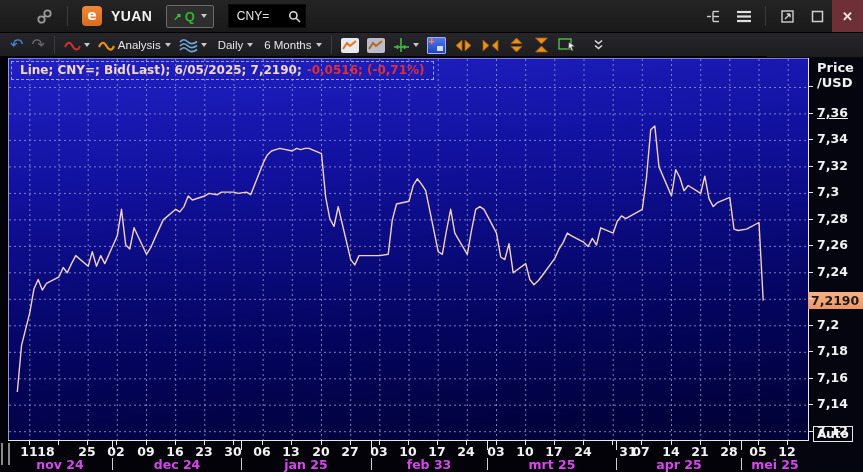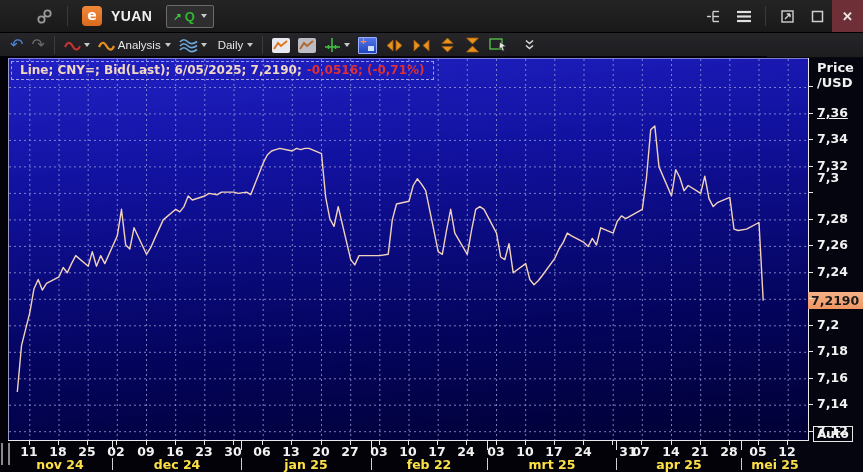--- a/index.html
+++ b/index.html
@@ -48,21 +48,21 @@
   .yaxis-title{position:absolute;left:8px;top:2px;color:#f2f2f2;font-family:"DejaVu Sans",sans-serif;font-weight:bold;font-size:13px;line-height:15px;}
   .price-tag{position:absolute;left:-1px;width:57px;height:17px;background:linear-gradient(#f6b288,#ee9763);color:#1a1a1a;font-family:"DejaVu Sans",sans-serif;font-weight:bold;font-size:12.5px;text-align:left;padding-left:3px;line-height:17px;}
   .auto-box{position:absolute;left:4px;top:368px;border:1px solid #e8e8e8;color:#f2f2f2;background:#05050f;font-family:"DejaVu Sans",sans-serif;font-weight:bold;font-size:12px;padding:0 3px;line-height:14px;cursor:pointer;}
 
   
   .xaxis{position:absolute;left:0;top:384px;width:863px;height:32px;}
   .xaxis-line{position:absolute;left:8px;top:0;width:801px;height:1px;background:#e8e8e8;}
   .wtick{position:absolute;top:1px;width:1px;height:4px;background:#e8e8e8;}
   .mtick{position:absolute;top:1px;width:1px;height:9px;background:#e8e8e8;}
   .wlabel{position:absolute;top:4px;transform:translateX(-50%);color:#f2f2f2;font-family:"DejaVu Sans",sans-serif;font-weight:bold;font-size:12.5px;}
-  .mlabel{position:absolute;top:17px;transform:translateX(-50%);color:#fde047;font-family:"DejaVu Sans",sans-serif;font-weight:bold;font-size:12.5px;}
+  .mlabel{position:absolute;top:17px;transform:translateX(-50%);color:#d946ef;font-family:"DejaVu Sans",sans-serif;font-weight:bold;font-size:12.5px;}
   .msep{position:absolute;top:18px;width:1px;height:12px;background:#cfcfcf;}
   .grip{position:absolute;left:1px;top:3px;width:5px;height:22px;border-left:2px solid #8a8a8a;border-right:2px solid #8a8a8a;}
 </style>
 </head>
 <body>
 
 <div class="window">
 
   <div class="topbar">
     <div class="tb-left">
@@ -75,20 +75,29 @@
         </g>
           </svg>
       </span>
       <span class="vdiv"></span>
       <span class="logo">e</span>
       <span class="title">YUAN</span>
       <span class="qbtn">
         <span class="qarrow">↗</span>
         <span class="qletter">Q</span>
         <span class="caret"></span>
+      </span>
+      <span class="searchbox">
+        <input value="CNY=" style="">
+        <svg width="13" height="13">
+            <g stroke="#d8d8d8" stroke-width="1.6" fill="none">
+          <circle cx="5.4" cy="5.4" r="3.6"></circle>
+              <line x1="8.2" y1="8.2" x2="12" y2="12"></line>
+        </g>
+          </svg>
       </span>
     </div>
     <div class="tb-right">
       <span class="tb-icon">
         <svg width="16" height="15">
             <g stroke="#cfcfcf" stroke-width="1.4" fill="none">
           <line x1="1" y1="7.5" x2="5" y2="7.5"></line>
               <line x1="7" y1="2.5" x2="7" y2="12.5"></line>
           <line x1="7" y1="2.5" x2="13" y2="2.5"></line>
               <line x1="7" y1="7.5" x2="13" y2="7.5"></line>
@@ -145,20 +154,24 @@
           <g stroke="#6fa8dc" stroke-width="1.7" fill="none">
         <path d="M1 4 c2.5 -3 5 -3 8 0 c2.5 2.5 5 2.5 9 -0.5"></path>
         <path d="M1 8 c2.5 -3 5 -3 8 0 c2.5 2.5 5 2.5 9 -0.5"></path>
         <path d="M1 12 c2.5 -3 5 -3 8 0 c2.5 2.5 5 2.5 9 -0.5"></path>
       </g>
         </svg>
       <span class="caret"></span>
     </span>
     <span class="t2-item">
       <span class="t2-label">Daily</span>
+      <span class="caret"></span>
+    </span>
+    <span class="t2-item">
+      <span class="t2-label">6 Months</span>
       <span class="caret"></span>
     </span>
     <span class="t2-div"></span>
     <span class="t2-item">
       <span style="display:inline-block;width:18px;height:15px;background:#e9e9f2;border-radius:2px;">
         <svg width="18" height="15">
             <polyline points="2,11 6,5 9,8 15,3" stroke="#e07818" stroke-width="2" fill="none"></polyline>
           </svg>
       </span>
     </span>
@@ -303,38 +316,38 @@
         <div class="ytick" style="top: 187px;"></div>
         <div class="ytick" style="top: 161px;"></div>
         <div class="ytick" style="top: 134px;"></div>
         <div class="ytick" style="top: 108px;"></div>
         <div class="ytick" style="top: 81px;"></div>
         <div class="ytick" style="top: 55px;"></div>
         <div class="ytick" style="top: 28px;"></div>
         <div class="ylabel" style="top: 47px; text-decoration: underline;">7,36</div>
         <div class="ylabel" style="top: 73px;">7,34</div>
         <div class="ylabel" style="top: 100px;">7,32</div>
-        <div class="ylabel" style="top: 112px;">7,3</div>
+        <div class="ylabel" style="top: 126px;">7,3</div>
         <div class="ylabel" style="top: 153px;">7,28</div>
         <div class="ylabel" style="top: 179px;">7,26</div>
         <div class="ylabel" style="top: 206px;">7,24</div>
         <div class="ylabel" style="top: 259px;">7,2</div>
         <div class="ylabel" style="top: 285px;">7,18</div>
         <div class="ylabel" style="top: 312px;">7,16</div>
         <div class="ylabel" style="top: 338px;">7,14</div>
         <div class="ylabel" style="top: 365px;">7,12</div>
       </div>
 
     <div class="xaxis" id="xaxis">
       <div class="xaxis-line"></div>
       <div class="grip"></div>
     <div class="wtick" style="left: 29px;"></div>
         <div class="wlabel" style="left: 29px;">11</div>
         <div class="wtick" style="left: 58px;"></div>
-        <div class="wlabel" style="left: 58px;">18</div>
+        <div class="wlabel" style="left: 46px;">18</div>
         <div class="wtick" style="left: 87px;"></div>
         <div class="wlabel" style="left: 87px;">25</div>
         <div class="wtick" style="left: 116px;"></div>
         <div class="wlabel" style="left: 116px;">02</div>
         <div class="wtick" style="left: 146px;"></div>
         <div class="wlabel" style="left: 146px;">09</div>
         <div class="wtick" style="left: 175px;"></div>
         <div class="wlabel" style="left: 175px;">16</div>
         <div class="wtick" style="left: 204px;"></div>
         <div class="wlabel" style="left: 204px;">23</div>
@@ -380,21 +393,21 @@
         <div class="wlabel" style="left: 787px;">12</div>
         <div class="mlabel" style="left: 60px;">nov 24</div>
         <div class="mtick" style="left: 112px;"></div>
         <div class="msep" style="left: 112px;"></div>
         <div class="mlabel" style="left: 177px;">dec 24</div>
         <div class="mtick" style="left: 241px;"></div>
         <div class="msep" style="left: 241px;"></div>
         <div class="mlabel" style="left: 306px;">jan 25</div>
         <div class="mtick" style="left: 371px;"></div>
         <div class="msep" style="left: 371px;"></div>
-        <div class="mlabel" style="left: 429px;">feb 22</div>
+        <div class="mlabel" style="left: 429px;">feb 33</div>
         <div class="mtick" style="left: 487px;"></div>
         <div class="msep" style="left: 487px;"></div>
         <div class="mlabel" style="left: 552px;">mrt 25</div>
         <div class="mtick" style="left: 616px;"></div>
         <div class="msep" style="left: 616px;"></div>
         <div class="mlabel" style="left: 679px;">apr 25</div>
         <div class="mtick" style="left: 741px;"></div>
         <div class="msep" style="left: 741px;"></div>
         <div class="mlabel" style="left: 775px;">mei 25</div>
       </div>

